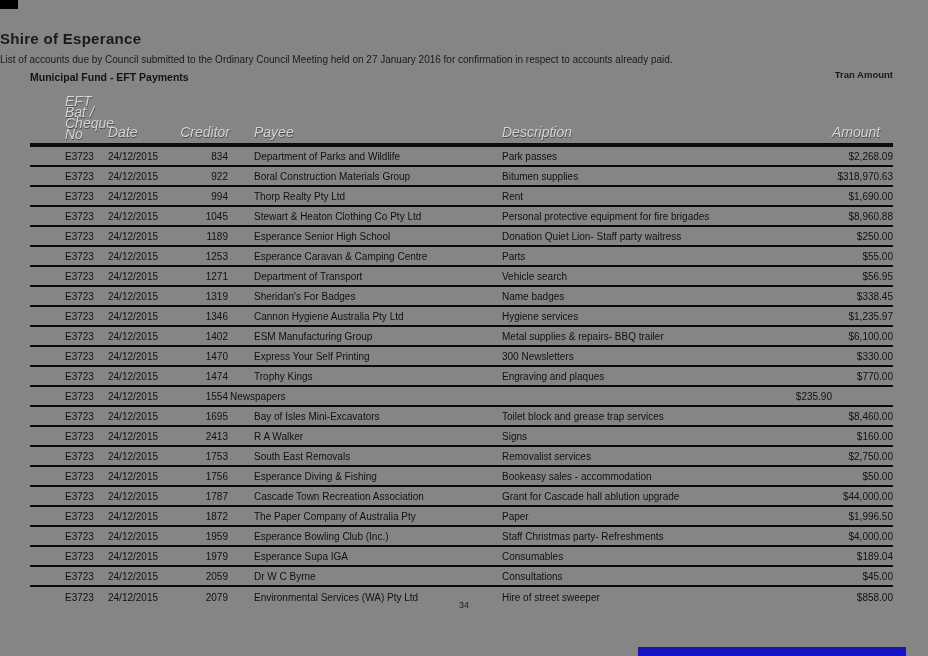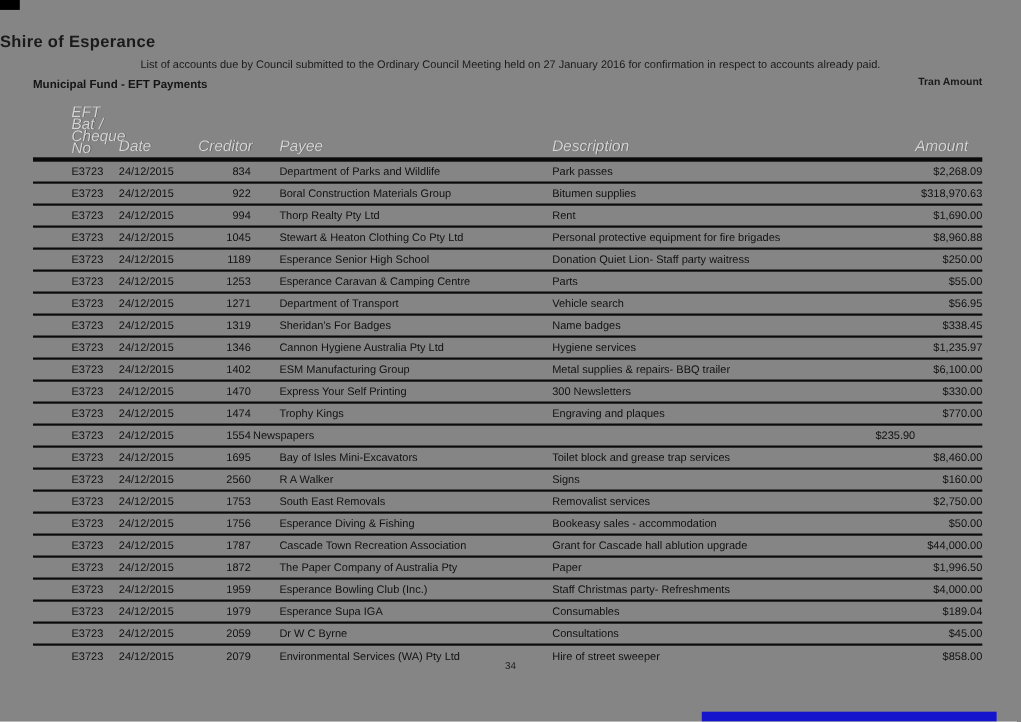--- a/index.html
+++ b/index.html
@@ -25,21 +25,21 @@
     background: #1414cc;
   }
 
   .doc-title {
     position: absolute; top: 30px; left: 0; width: 100%;
     font-size: 15px; font-weight: bold;
     color: #1a1a1a; letter-spacing: 0.3px;
   }
   .doc-subtitle {
     position: absolute; top: 54px; left: 0; width: 100%;
-    text-align: center;
+    text-align: left;
     font-size: 10px; color: #1a1a1a;
   }
   .tran-amount {
     position: absolute; top: 69px; right: 35px;
     font-size: 9.5px; font-weight: bold;
     color: #1a1a1a;
   }
   .section-title {
     position: absolute; top: 71px; left: 30px;
     font-size: 10.5px; font-weight: bold;
@@ -237,21 +237,21 @@
           <span class="c-date">24/12/2015</span>
           <span class="c-creditor">1695</span>
           <span class="c-payee">Bay of Isles Mini-Excavators</span>
           <span class="c-desc">Toilet block and grease trap services</span>
           <span class="c-amount">$8,460.00</span>
         </div>
         <div class="grid-cols trow">
           <span></span>
           <span class="c-eft">E3723</span>
           <span class="c-date">24/12/2015</span>
-          <span class="c-creditor">2560</span>
+          <span class="c-creditor">2413</span>
           <span class="c-payee">R A Walker</span>
           <span class="c-desc">Signs</span>
           <span class="c-amount">$160.00</span>
         </div>
         <div class="grid-cols trow">
           <span></span>
           <span class="c-eft">E3723</span>
           <span class="c-date">24/12/2015</span>
           <span class="c-creditor">1753</span>
           <span class="c-payee">South East Removals</span>

